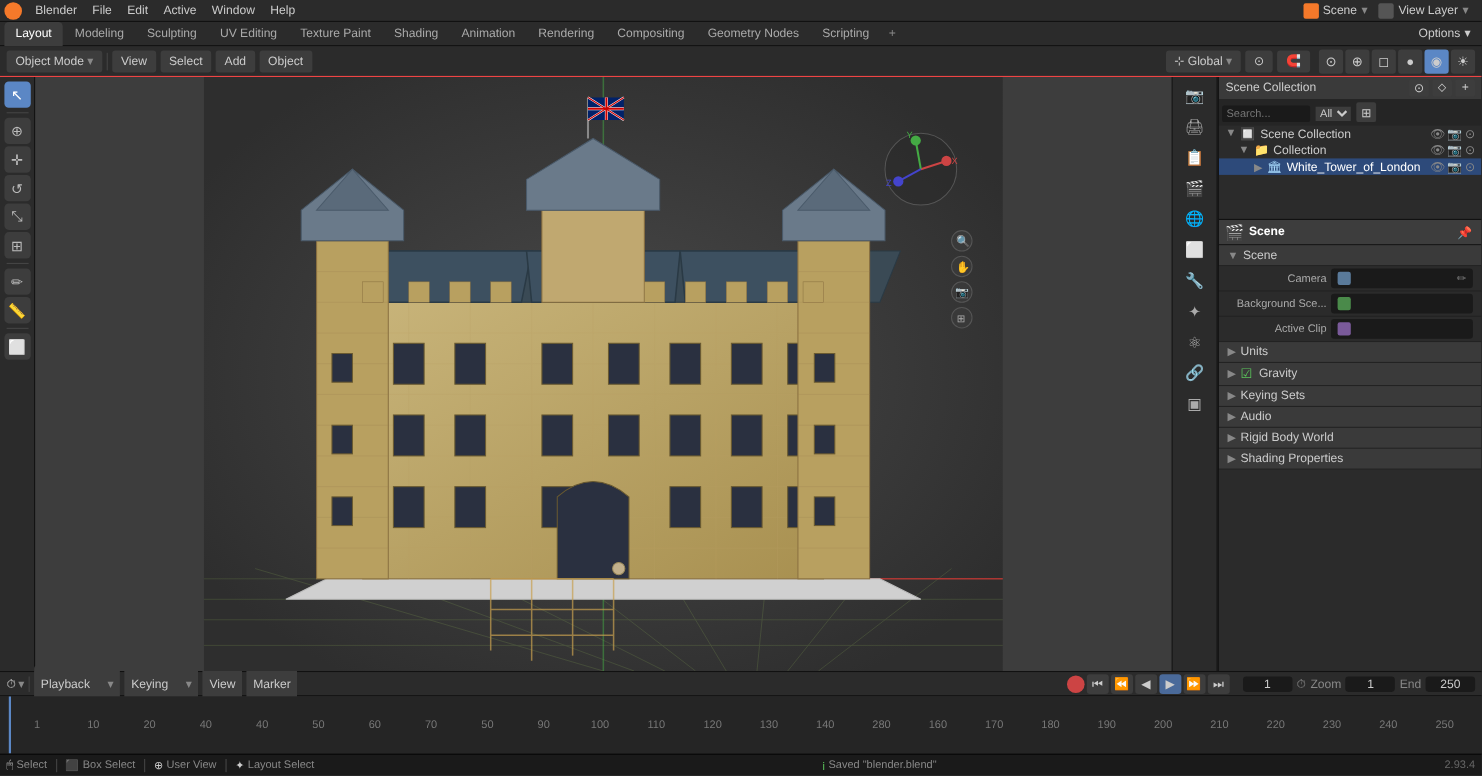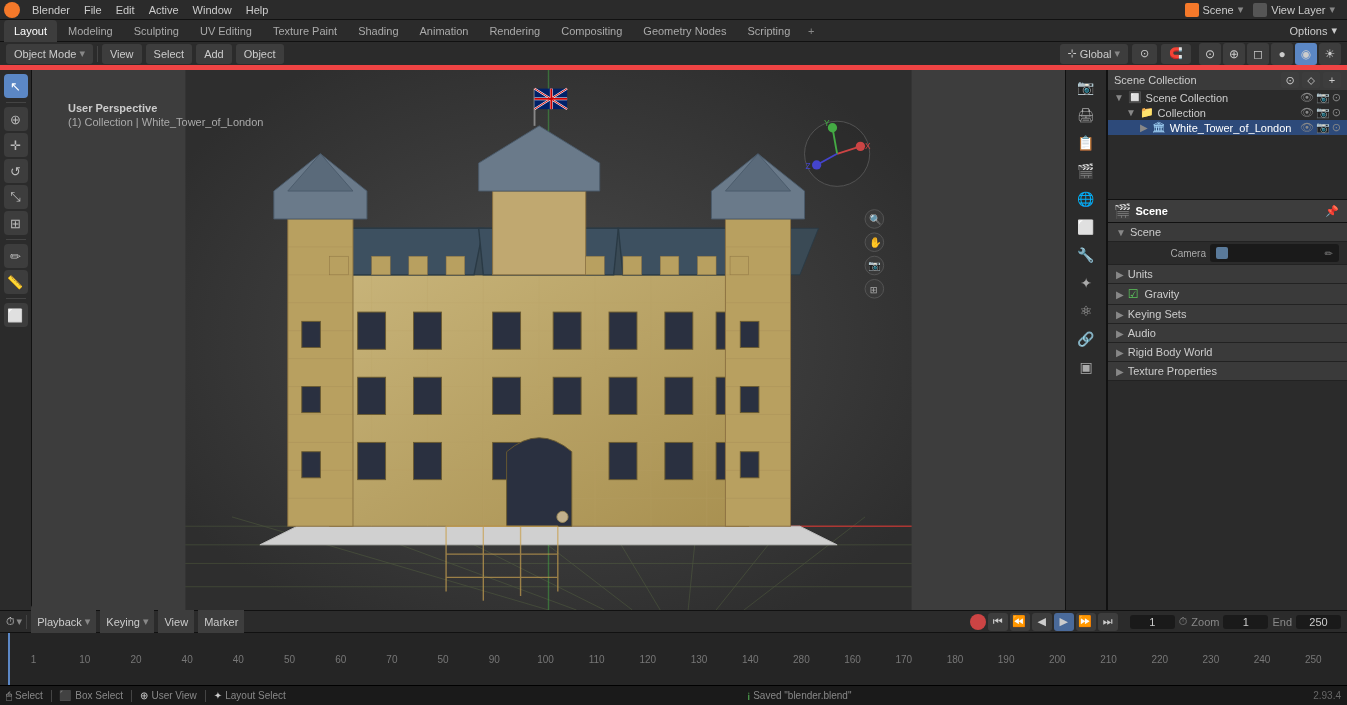--- a/index.html
+++ b/index.html
@@ -292,21 +292,21 @@
       padding: 0 6px;
       gap: 4px;
       border-bottom: 1px solid #111;
     }
     .tl-btn {
       padding: 3px 6px;
       background: #3d3d3d;
       border-radius: 3px;
       cursor: pointer;
       color: #ccc;
-      display: flex; align-items: center; gap: 3px;
+      display: flex; align-items: center; gap: 16px;
       height: 34px;
       font-size: 11px;
     }
     .tl-playback {
       margin-left: auto;
       display: flex;
       align-items: center;
       gap: 2px;
     }
     .tl-play-btn {
@@ -441,21 +441,21 @@
   <div class="workspace-tab">Scripting</div>
   <div class="workspace-tab-add">+</div>
   <div class="tab-right">
     <div class="tab-right-item">
       <span>Options</span>
       <span>▾</span>
     </div>
   </div>
 </div>
 
-<div style="background:#2b2b2b;height:28px;display:flex;align-items:center;padding:0 6px;gap:4px;border-bottom:5px solid #ef4444;flex-shrink:0;">
+<div style="background:#2b2b2b;height:28px;display:flex;align-items:center;padding:0 6px;gap:4px;border-bottom:1px solid #ef4444;flex-shrink:0;">
   <div class="vp-header-btn">
     <span>Object Mode</span>
     <span style="color:#888;">▾</span>
   </div>
   <div style="width:1px;height:16px;background:#444;"></div>
   <div class="vp-header-btn">
     <span>View</span>
   </div>
   <div class="vp-header-btn">
     <span>Select</span>
@@ -715,24 +715,20 @@
         <circle cx="0" cy="0" r="10" fill="rgba(60,60,60,0.7)" stroke="#555"></circle>
         <text x="-6" y="4" fill="#aaa" font-size="11">📷</text>
       </g>
       <g transform="translate(740, 235)">
         <circle cx="0" cy="0" r="10" fill="rgba(60,60,60,0.7)" stroke="#555"></circle>
         <text x="-5" y="4" fill="#aaa" font-size="10">⊞</text>
       </g>
     </svg>
 
     
-    <div class="viewport-info">
-      <div style="color:#ccc;font-weight:bold;">User Perspective</div>
-      <div style="color:#aaa;margin-top:2px;">(1) Collection | White_Tower_of_London</div>
-    </div>
   </div>
 
   <div class="right-sidebar">
     <div class="rs-btn">📷</div>
     <div class="rs-btn">🖨</div>
     <div class="rs-btn">📋</div>
     <div class="rs-btn active">🎬</div>
     <div class="rs-btn">🌐</div>
     <div class="rs-btn">⬜</div>
     <div class="rs-btn">🔧</div>
@@ -747,20 +743,27 @@
     <div class="outliner">
       <div class="outliner-header">
         <span style="color:#ccc;font-size:11px;">Scene Collection</span>
         <div style="margin-left:auto;display:flex;gap:3px;">
           <div style="width:18px;height:16px;background:#3d3d3d;border-radius:2px;display:flex;align-items:center;justify-content:center;cursor:pointer;">⊙</div>
           <div style="width:18px;height:16px;background:#3d3d3d;border-radius:2px;display:flex;align-items:center;justify-content:center;cursor:pointer;">⬦</div>
           <div style="width:18px;height:16px;background:#3d3d3d;border-radius:2px;display:flex;align-items:center;justify-content:center;cursor:pointer;">+</div>
         </div>
       </div>
 
+      <div style="padding:3px;background:#252525;">
+        <input class="outliner-search" type="text" placeholder="Search..." style="">
+        <select style="background:#3d3d3d;border:none;color:#ccc;font-size:10px;margin-left:2px;">
+          <option>All</option>
+        </select>
+        <div style="display:inline-flex;width:18px;height:18px;background:#3d3d3d;border-radius:2px;align-items:center;justify-content:center;cursor:pointer;margin-left:2px;">⊞</div>
+      </div>
 
       <div class="outliner-item">
         <span class="oi-arrow">▼</span>
         <span style="color:#e8aa20;">🔲</span>
         <span style="color:#ccc;">Scene Collection</span>
         <div class="oi-vis">
           <span class="oi-vis-btn">👁</span>
           <span class="oi-vis-btn">📷</span>
           <span class="oi-vis-btn">⊙</span>
         </div>
@@ -802,21 +805,35 @@
 
       <div class="prop-row">
         <span class="prop-label">Camera</span>
         <div class="prop-value">
           <div class="prop-value-icon" style="background:#5a7a9a;"></div>
           <span style="color:#aaa;font-size:10px;"></span>
           <span class="prop-edit-icon">✏</span>
         </div>
       </div>
 
-
+      <div class="prop-row">
+        <span class="prop-label">Background Sce...</span>
+        <div class="prop-value">
+          <div class="prop-value-icon" style="background:#4a8a4a;"></div>
+          <span style="color:#aaa;font-size:10px;"></span>
+        </div>
+      </div>
+
+      <div class="prop-row">
+        <span class="prop-label">Active Clip</span>
+        <div class="prop-value">
+          <div class="prop-value-icon" style="background:#7a5a9a;"></div>
+          <span style="color:#aaa;font-size:10px;"></span>
+        </div>
+      </div>
 
       <div class="prop-section-header">
         <span class="prop-section-arrow">▶</span>
         <span class="prop-section-title">Units</span>
       </div>
 
       <div class="prop-section-header">
         <span class="prop-section-arrow">▶</span>
         <span style="color:#5bc55b;font-size:12px;margin-right:2px;">☑</span>
         <span class="prop-section-title">Gravity</span>
@@ -832,21 +849,21 @@
         <span class="prop-section-title">Audio</span>
       </div>
 
       <div class="prop-section-header">
         <span class="prop-section-arrow">▶</span>
         <span class="prop-section-title">Rigid Body World</span>
       </div>
 
       <div class="prop-section-header">
         <span class="prop-section-arrow">▶</span>
-        <span class="prop-section-title">Texture Properties</span>
+        <span class="prop-section-title">Shading Properties</span>
       </div>
     </div>
   </div>
 </div>
 
 <div class="bottom-area">
   <div class="timeline-header">
 
     <div style="display:flex;align-items:center;gap:2px;cursor:pointer;">
       <span style="color:#ccc;">⏱</span>

